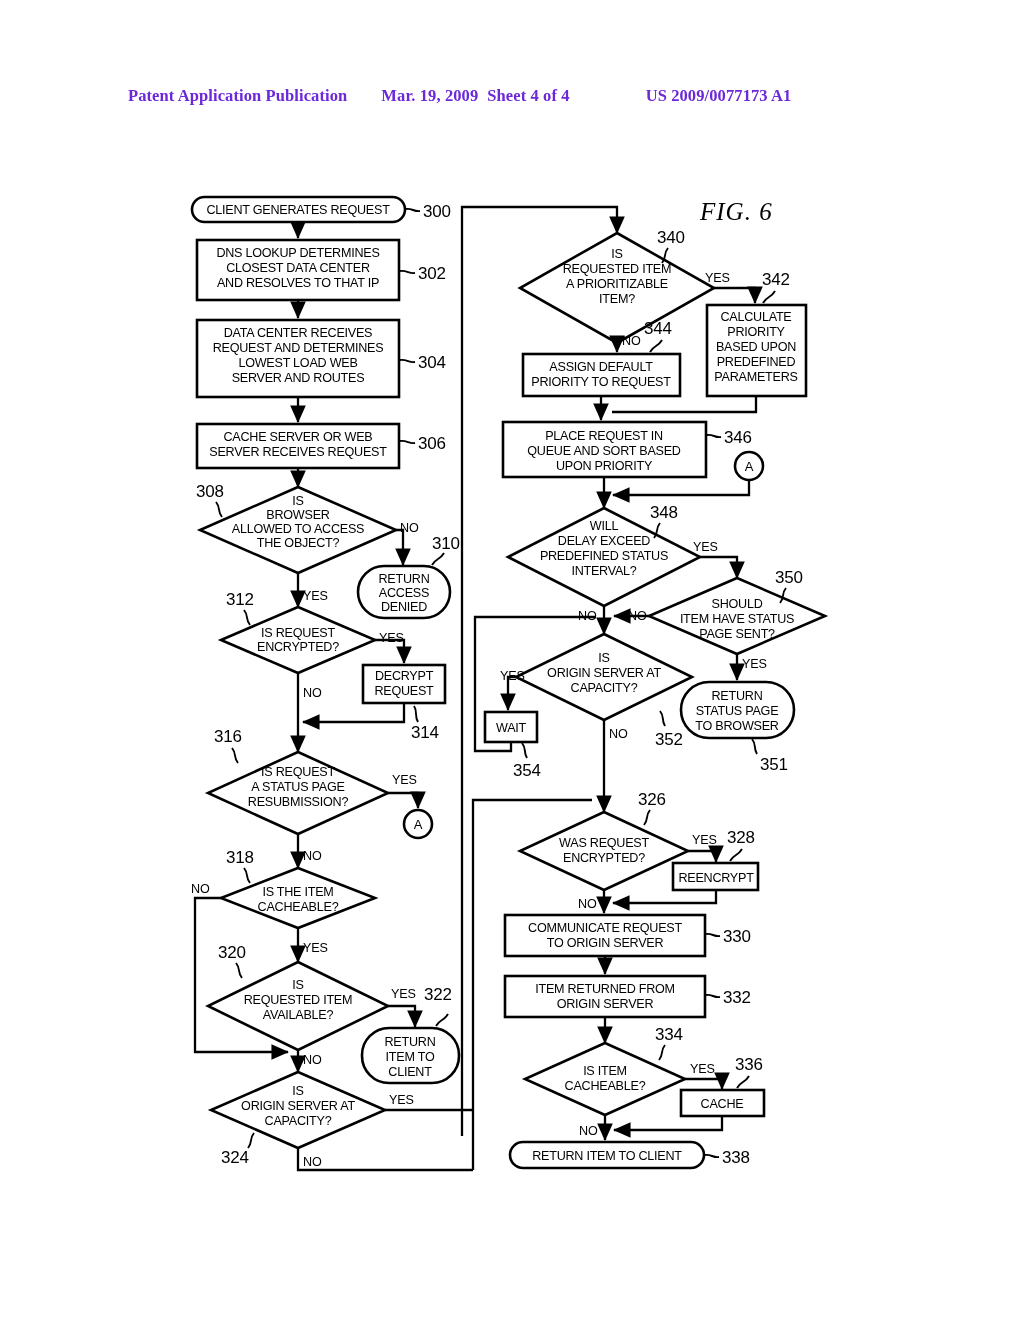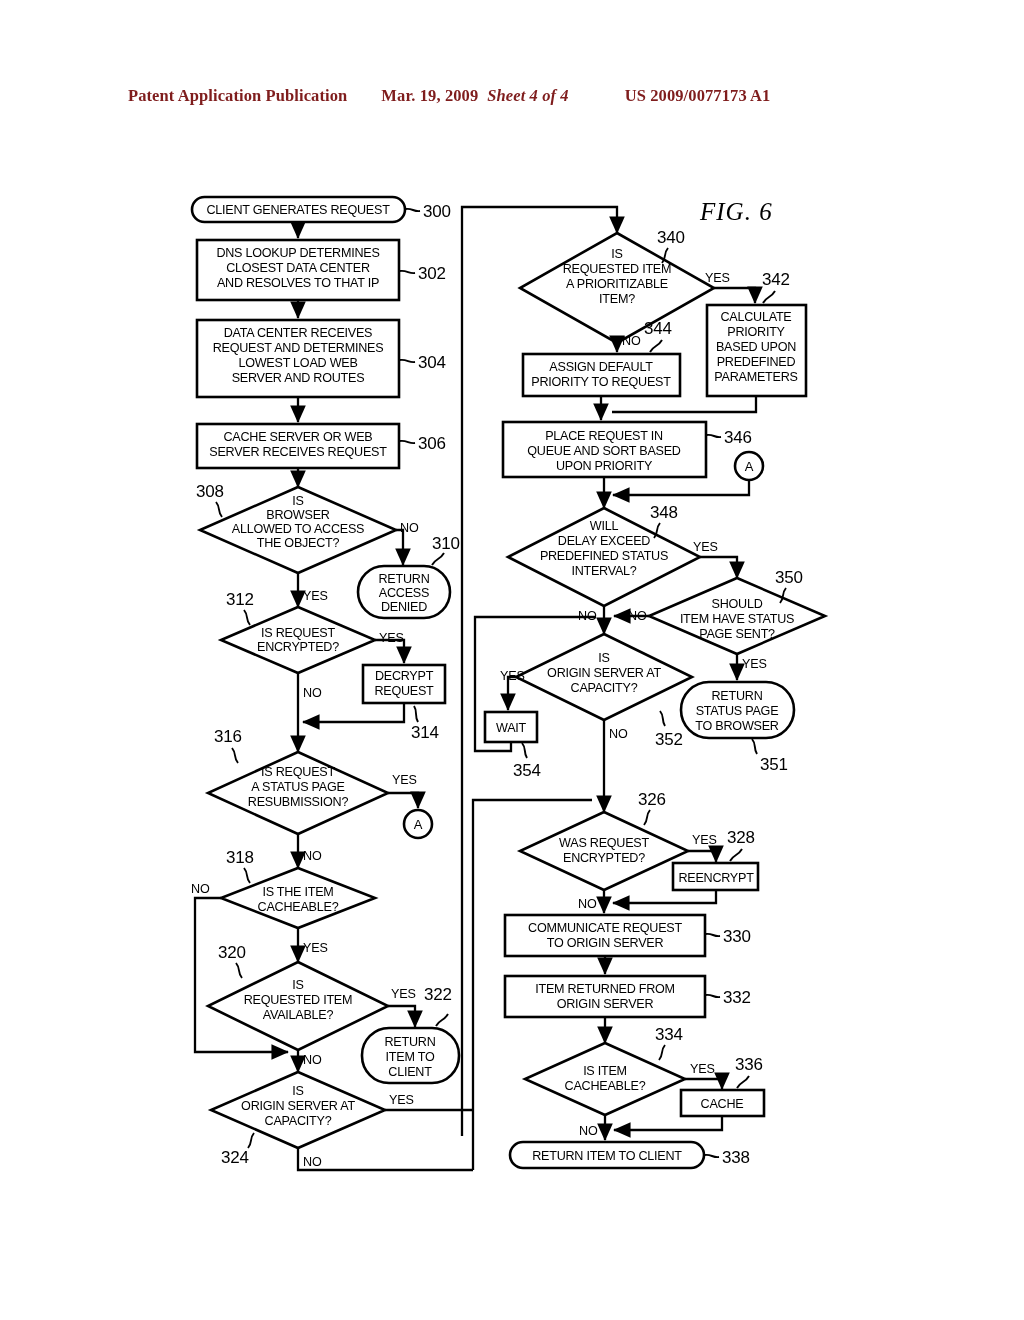--- a/index.html
+++ b/index.html
@@ -24,37 +24,36 @@
     position: absolute;
     top: 86px;
     left: 128px;
     width: 768px;
     display: flex;
     flex-direction: row;
     align-items: baseline;
     font-family: "Liberation Serif", serif;
     font-weight: bold;
     font-size: 16.5px;
-    color: #7f1d1d;
+    color: #6d28d9;
     letter-spacing: 0.1px;
     white-space: nowrap;
   }
   .hdr-pub { flex: 0 0 auto; }
   .hdr-date {
     flex: 0 0 auto;
     margin-left: 34px;
   }
   .hdr-sheet {
     flex: 0 0 auto;
     margin-left: 9px;
-    font-style: italic;
   }
   .hdr-pat {
     flex: 0 0 auto;
-    margin-left: 56px;
+    margin-left: 76px;
   }
   #flow-svg {
     position: absolute;
     top: 0;
     left: 0;
   }
   text {
     font-family: "Liberation Sans", sans-serif;
     fill: #000000;
   }

